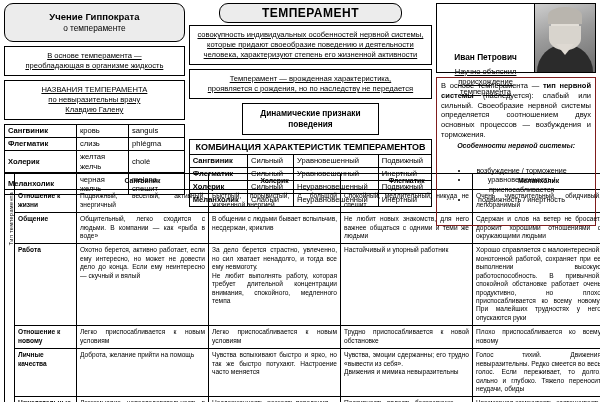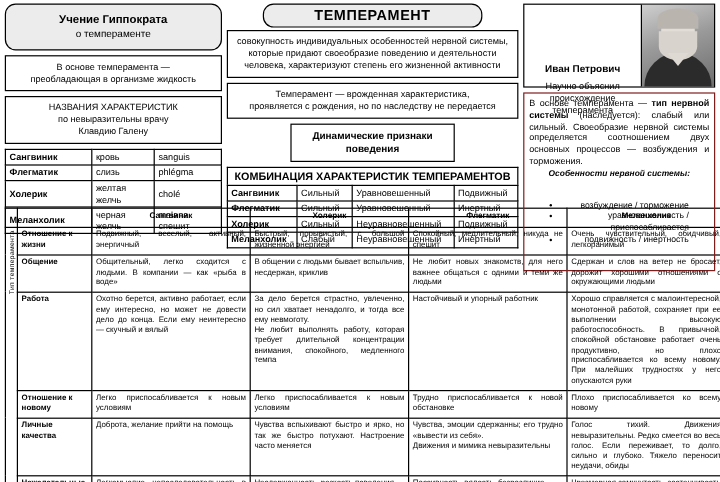--- a/index.html
+++ b/index.html
@@ -22,21 +22,21 @@
   .box{
     border:1px solid #000;background:#fff;
     box-sizing:border-box;text-align:center;
   }
   .rounded{border-radius:9px;background:#ececec;}
   .pad{padding:4px 5px;}
   .b{font-weight:bold;}
 
   .t-title{font-size:9.5px;font-weight:bold;line-height:1.25;}
   .t-sub{font-size:8.3px;line-height:1.3;}
-  .t-body{font-size:7.6px;line-height:1.32;}
+  .t-body{font-size:7.6px;line-height:1.32;text-decoration:underline;}
 
   .hdr-big{font-size:12px;font-weight:bold;letter-spacing:.5px;}
 
   
   table{border-collapse:collapse;width:100%;border-radius:14px;}
   .humour-tbl td{
     border:1px solid #000;font-size:7.6px;padding:1.5px 3px;
     text-align:left;vertical-align:middle;line-height:1.2;
   }
   .humour-tbl td.n{font-weight:bold;width:40%;}
@@ -80,21 +80,21 @@
     background:#2b2b2b;
   }
   .pv-collar{
     position:absolute;left:21px;top:40px;width:18px;height:11px;background:#ded9d2;
     clip-path:polygon(0 0,100% 0,50% 100%);
   }
 
   .nerve-box{border:1px solid #7f1d1d;padding:3px 4px;text-align:left;}
   .nerve-box .just{text-align:justify;font-size:7.5px;line-height:1.3;}
   .feat-title{font-style:italic;font-weight:bold;font-size:7px;text-align:center;margin:2px 0 1px;}
-  .feat-list{margin:17px;padding-left:11px;font-size:7.2px;line-height:1.38;text-align:right;}
+  .feat-list{margin:17px;padding-left:11px;font-size:7.2px;line-height:1.38;text-align:center;}
   .feat-list li{margin:0;}
 
   
   .main-tbl{margin-top:4px;border-collapse:collapse;width:592px;table-layout:fixed;}
   .main-tbl th,.main-tbl td{
     border:1px solid #000;vertical-align:top;
     font-size:6.6px;line-height:1.28;padding:2.5px 3px;text-align:left;
   }
   .main-tbl th{font-size:6.8px;font-weight:bold;text-align:center;padding:3px 2px;}
   .main-tbl td.rowlab{font-weight:bold;font-size:6.6px;}
@@ -122,21 +122,21 @@
         <div class="t-title">Учение Гиппократа</div>
         <div class="t-sub">о темпераменте</div>
       </div>
 
       <div class="box pad">
         <div class="t-body">В основе темперамента —</div>
         <div class="t-body">преобладающая в организме жидкость</div>
       </div>
 
       <div class="box pad">
-        <div class="t-body">НАЗВАНИЯ ХАРАКТЕРИСТИК</div>
+        <div class="t-body">НАЗВАНИЯ ТЕМПЕРАМЕНТА</div>
         <div class="t-body">по невыразительны врачу</div>
         <div class="t-body">Клавдию Галену</div>
       </div>
 
       <table class="humour-tbl">
         <tbody>
           <tr>
             <td class="n">Сангвиник</td>
             <td class="m">кровь</td>
             <td>sanguis</td>

